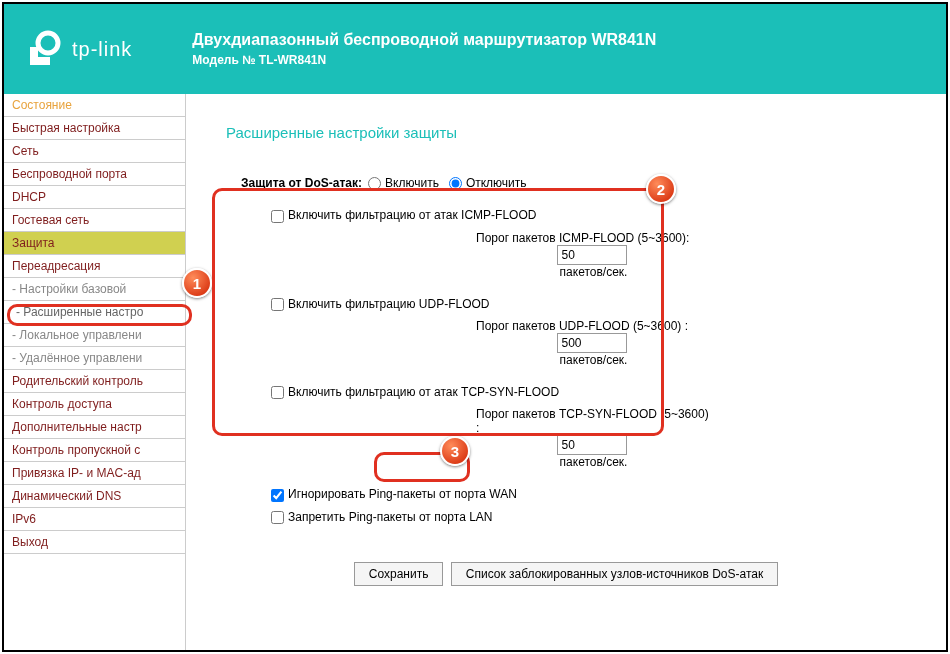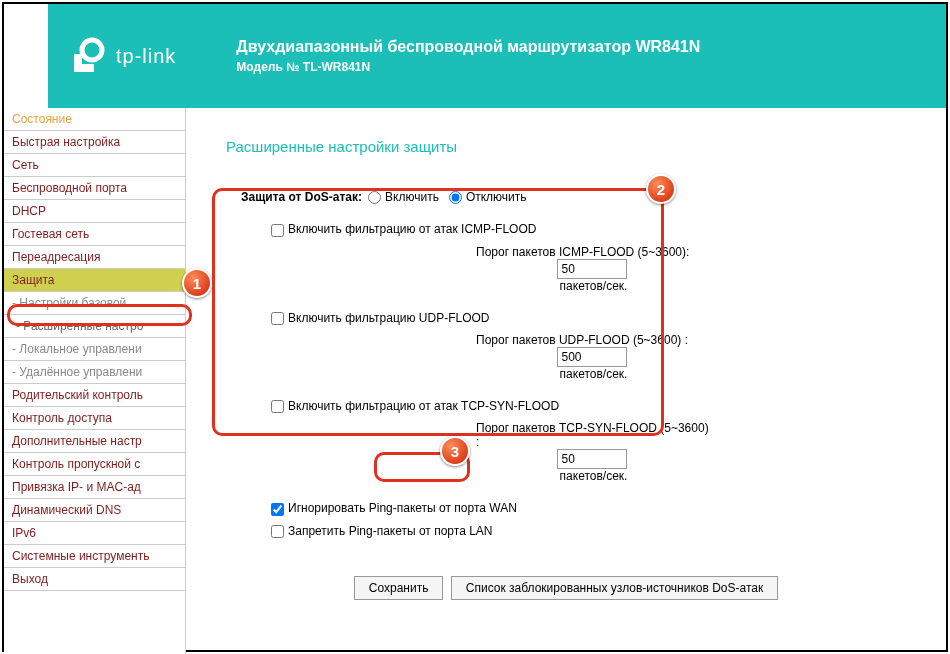--- a/index.html
+++ b/index.html
@@ -1,20 +1,20 @@
 <!DOCTYPE html>
 <html><head>
 <meta charset="utf-8">
 <style>
 * { margin: 0; padding: 0; box-sizing: border-box; }
 body { font-family: Arial, sans-serif; font-size: 12px; background: #fff; width: 950px; height: 654px; position: relative; overflow: hidden; }
 
 .outer { border: 2px solid #000; width: 946px; height: 650px; margin: 2px; background: #fff; position: relative; }
 
-.header { background: #1bbfb8; height: 104px; display: flex; align-items: center; padding: 0 20px; color: #fff; margin-left: 44px; }
+.header { background: #1bbfb8; height: 90px; display: flex; align-items: center; padding: 0 20px; color: #fff; }
 .logo { display: flex; align-items: center; gap: 8px; margin-right: 60px; }
 .logo-icon { width: 40px; height: 40px; }
 .logo-text { font-size: 20px; font-weight: normal; letter-spacing: 1px; }
 .header-info h1 { font-size: 16px; font-weight: bold; margin-bottom: 4px; }
 .header-info .model { font-size: 12px; font-weight: bold; }
 
 .body { display: flex; height: calc(100% - 90px); }
 
 .sidebar { width: 182px; background: #fff; border-right: 1px solid #ccc; overflow: hidden; }
 .nav-item { display: block; padding: 4px 8px; border-bottom: 1px solid #ccc; color: #7f1d1d; cursor: pointer; font-size: 12px; white-space: nowrap; overflow: hidden; }
@@ -63,34 +63,33 @@
   </div>
 
   <div class="body">
     <div class="sidebar" id="sidebar">
         <div class="nav-item active">Состояние</div>
         <div class="nav-item ">Быстрая настройка</div>
         <div class="nav-item ">Сеть</div>
         <div class="nav-item ">Беспроводной порта</div>
         <div class="nav-item ">DHCP</div>
         <div class="nav-item ">Гостевая сеть</div>
+        <div class="nav-item selected">Защита</div>
         <div class="nav-item ">Переадресация</div>
-        <div class="nav-item selected">Защита</div>
         <div class="nav-item sub"> - Настройки базовой</div>
         <div class="nav-item sub-active"> - Расширенные настро</div>
         <div class="nav-item sub"> - Локальное управлени</div>
         <div class="nav-item sub"> - Удалённое управлени</div>
         <div class="nav-item ">Родительский контроль</div>
         <div class="nav-item ">Контроль доступа</div>
         <div class="nav-item ">Дополнительные настр</div>
         <div class="nav-item ">Контроль пропускной с</div>
         <div class="nav-item ">Привязка IP- и MAC-ад</div>
         <div class="nav-item ">Динамический DNS</div>
         <div class="nav-item ">IPv6</div>
-        <div class="nav-item ">Системные инструменть</div>
         <div class="nav-item ">Выход</div>
       </div>
 
     <div class="content">
       <div class="page-title">Расширенные настройки защиты</div>
 
       <div class="settings-block">
         <div class="row">
           <span class="label-bold">Защита от DoS-атак:</span>
           <label class="radio-label"><input type="radio" name="dos" style=""><span>Включить</span></label>

